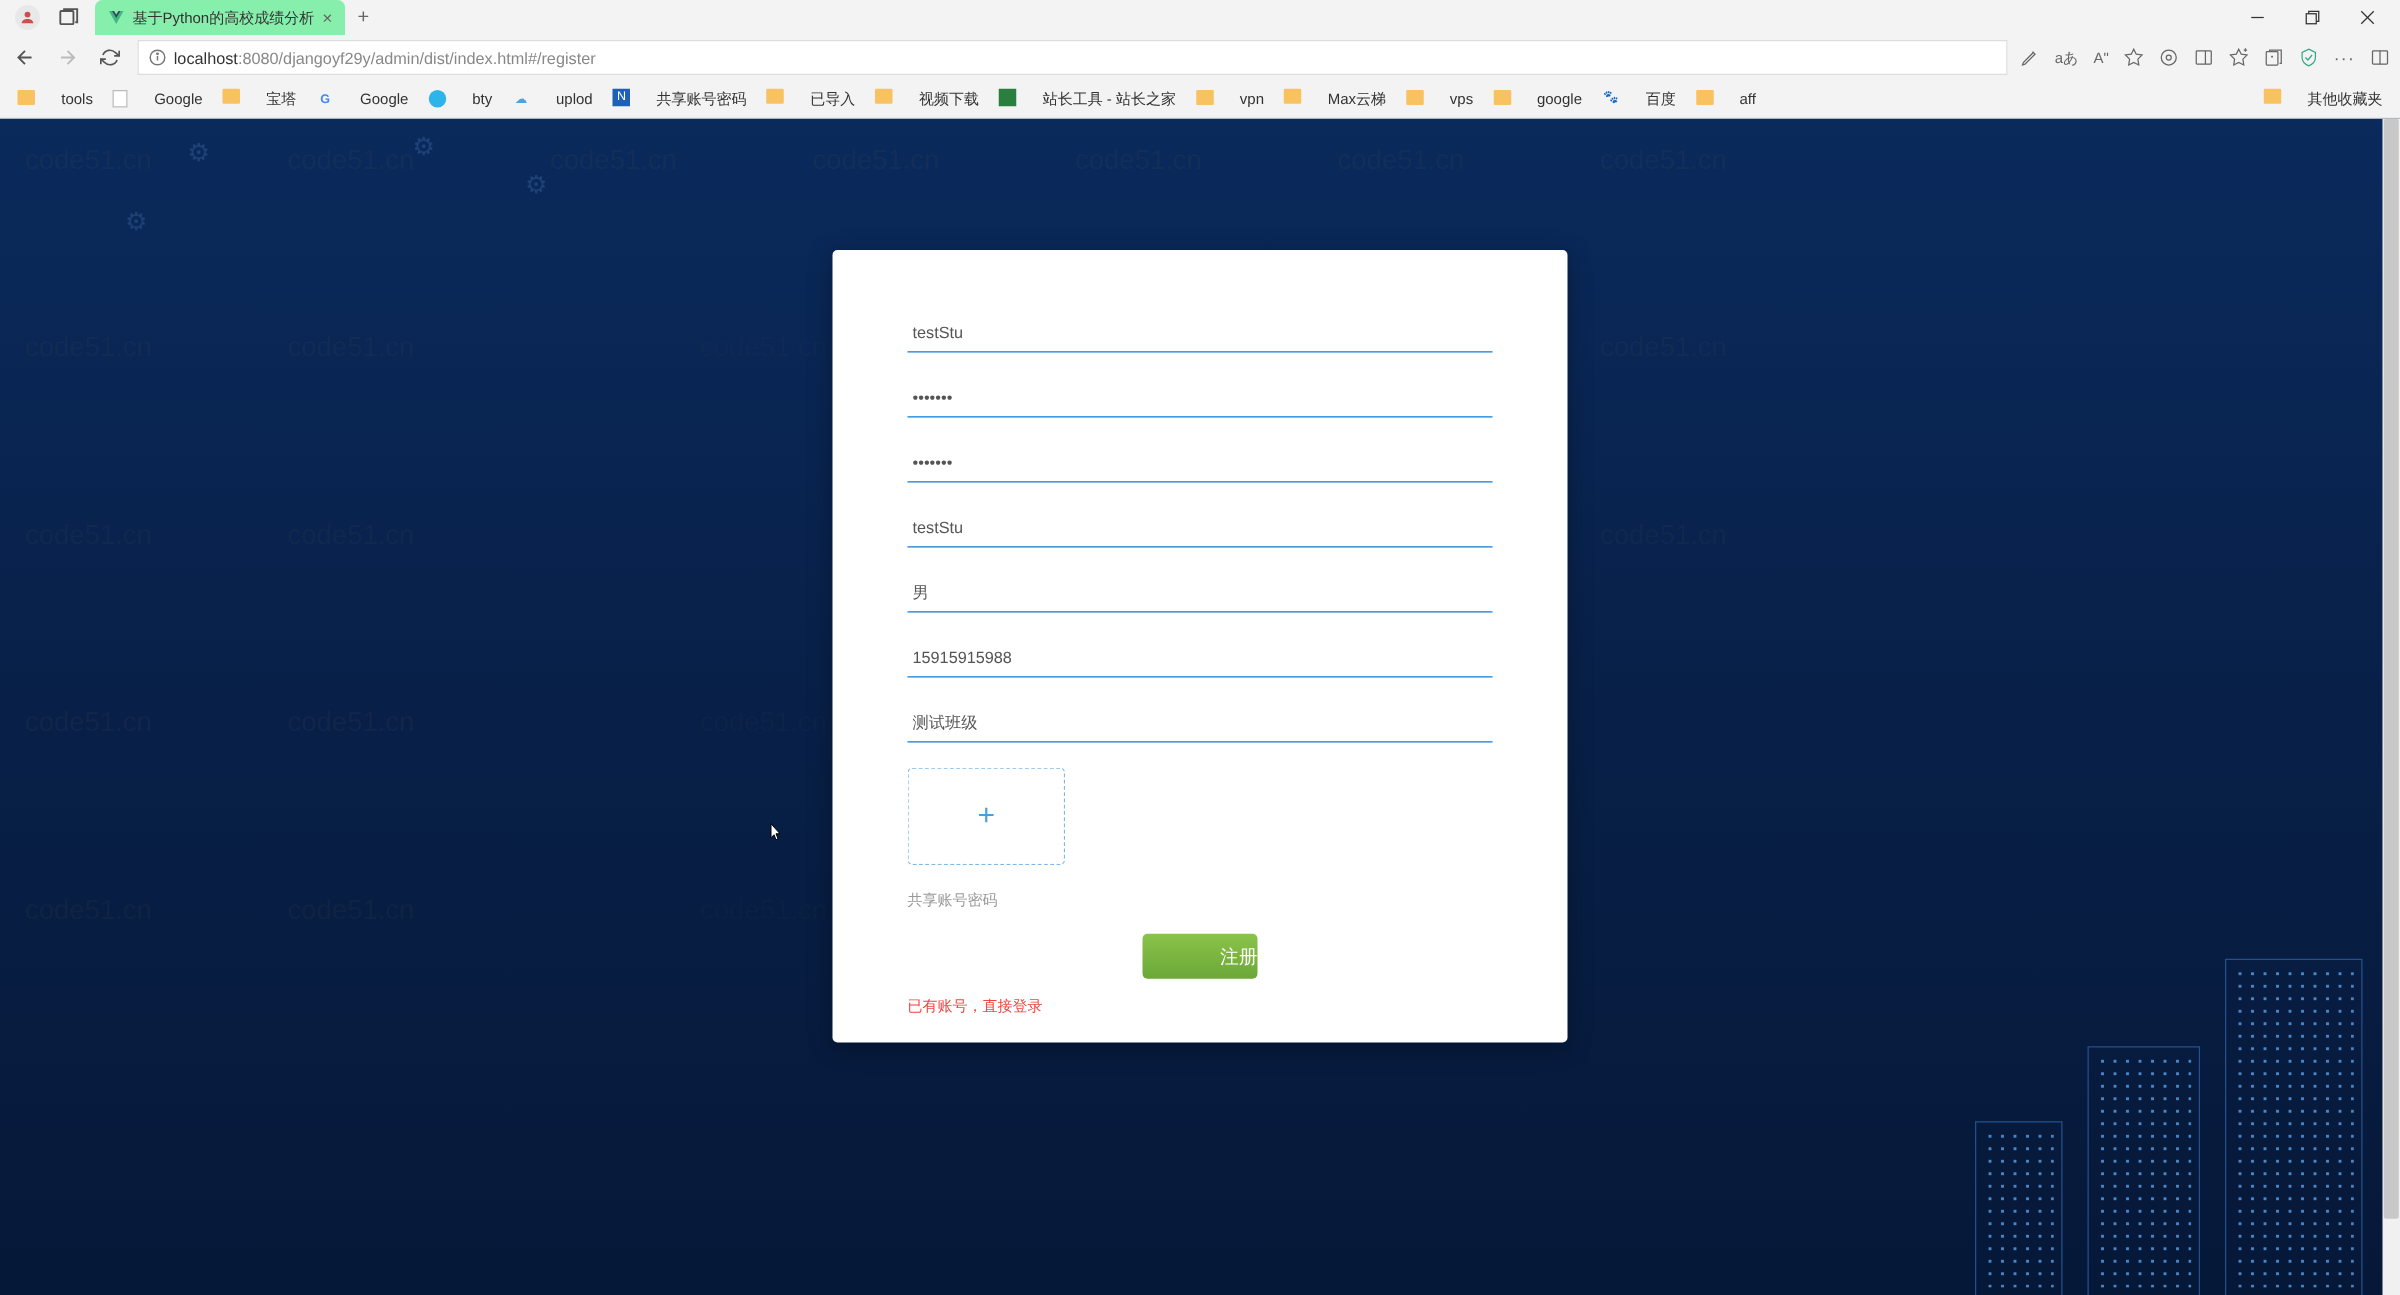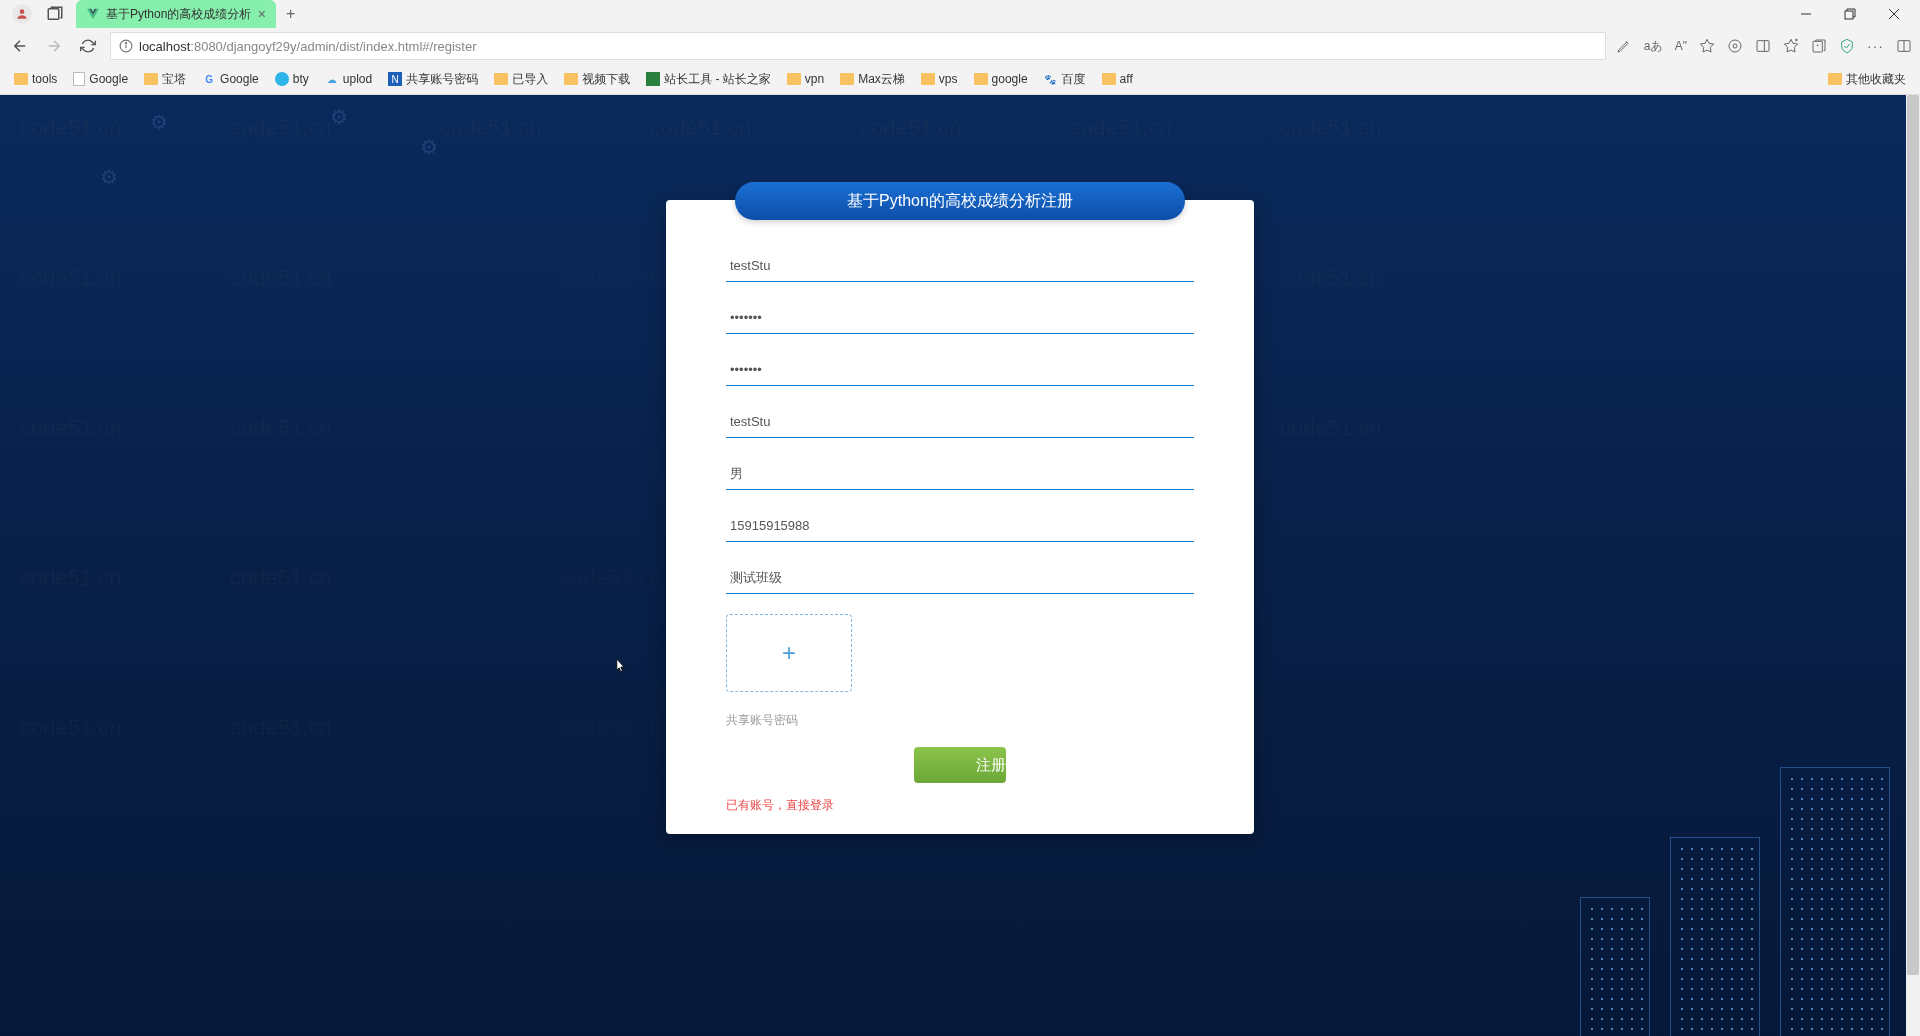--- a/index.html
+++ b/index.html
@@ -23,21 +23,21 @@
 .nav-btn { color: #555; display:flex; align-items:center; justify-content:center; width:24px; }
 .nav-btn.disabled { color: #bbb; }
 .url-box { flex: 1; display: flex; align-items: center; background: #fff; border: 1px solid #ddd; border-radius: 0; height: 28px; padding: 0 8px; font-size: 13px; color: #555; }
 .url-box .info-icon { margin-right: 6px; color: #777; }
 .url-host { color: #333; }
 .url-path { color: #888; }
 .addr-actions { display: flex; gap: 12px; color: #666; align-items:center; }
 .addr-actions > * { display:flex; align-items:center; }
 
 .bookmarks { display: flex; align-items: center; height: 30px; padding: 0 8px; gap: 4px; font-size: 12px; }
-.bm { display: flex; align-items: center; padding: 2px 6px; color: #333; gap: 4px; }
+.bm { display: flex; padding: 2px 6px; color: #333; gap: 21px; }
 .bm-folder { width: 14px; height: 12px; background: #f8c260; border-radius: 1px; }
 .bm-page { width: 12px; height: 14px; background: #fff; border: 1px solid #bbb; }
 .bm-iconbox { width:14px; height:14px; display:flex; align-items:center; justify-content:center; font-size:10px; }
 .bm-right { margin-left: auto; }
 
 
 .page { position: relative; width: 100%; height: 942px; background: linear-gradient(180deg, #0a2a5c 0%, #082048 50%, #061838 100%); overflow: hidden; }
 .page::before, .page::after { content:''; position:absolute; background:rgba(100,180,255,0.05); }
 .bg-decor { position:absolute; color: rgba(120,180,255,0.18); font-size: 20px; }
 .watermark { position: absolute; color: rgba(80,80,80,0.12); font-size: 22px; font-weight: 500; pointer-events: none; }
@@ -291,21 +291,20 @@
       </div>
     <div class="building" style="right:140px; width:90px; height:200px;">
         <div class="dots"></div>
       </div>
     <div class="building" style="right:250px; width:70px; height:140px;">
         <div class="dots"></div>
       </div>
   </div>
 
   <div class="register-card">
-    <div class="card-header">基于Python的高校成绩分析注册</div>
 
     <input class="form-field" value="testStu" style="">
     <input class="form-field" type="password" value="•••••••" style="">
     <input class="form-field" type="password" value="•••••••" style="">
     <input class="form-field" value="testStu" style="">
     <input class="form-field" value="男" style="">
     <input class="form-field" value="15915915988" style="">
     <input class="form-field" value="测试班级" style="">
 
     <div class="upload-box">

